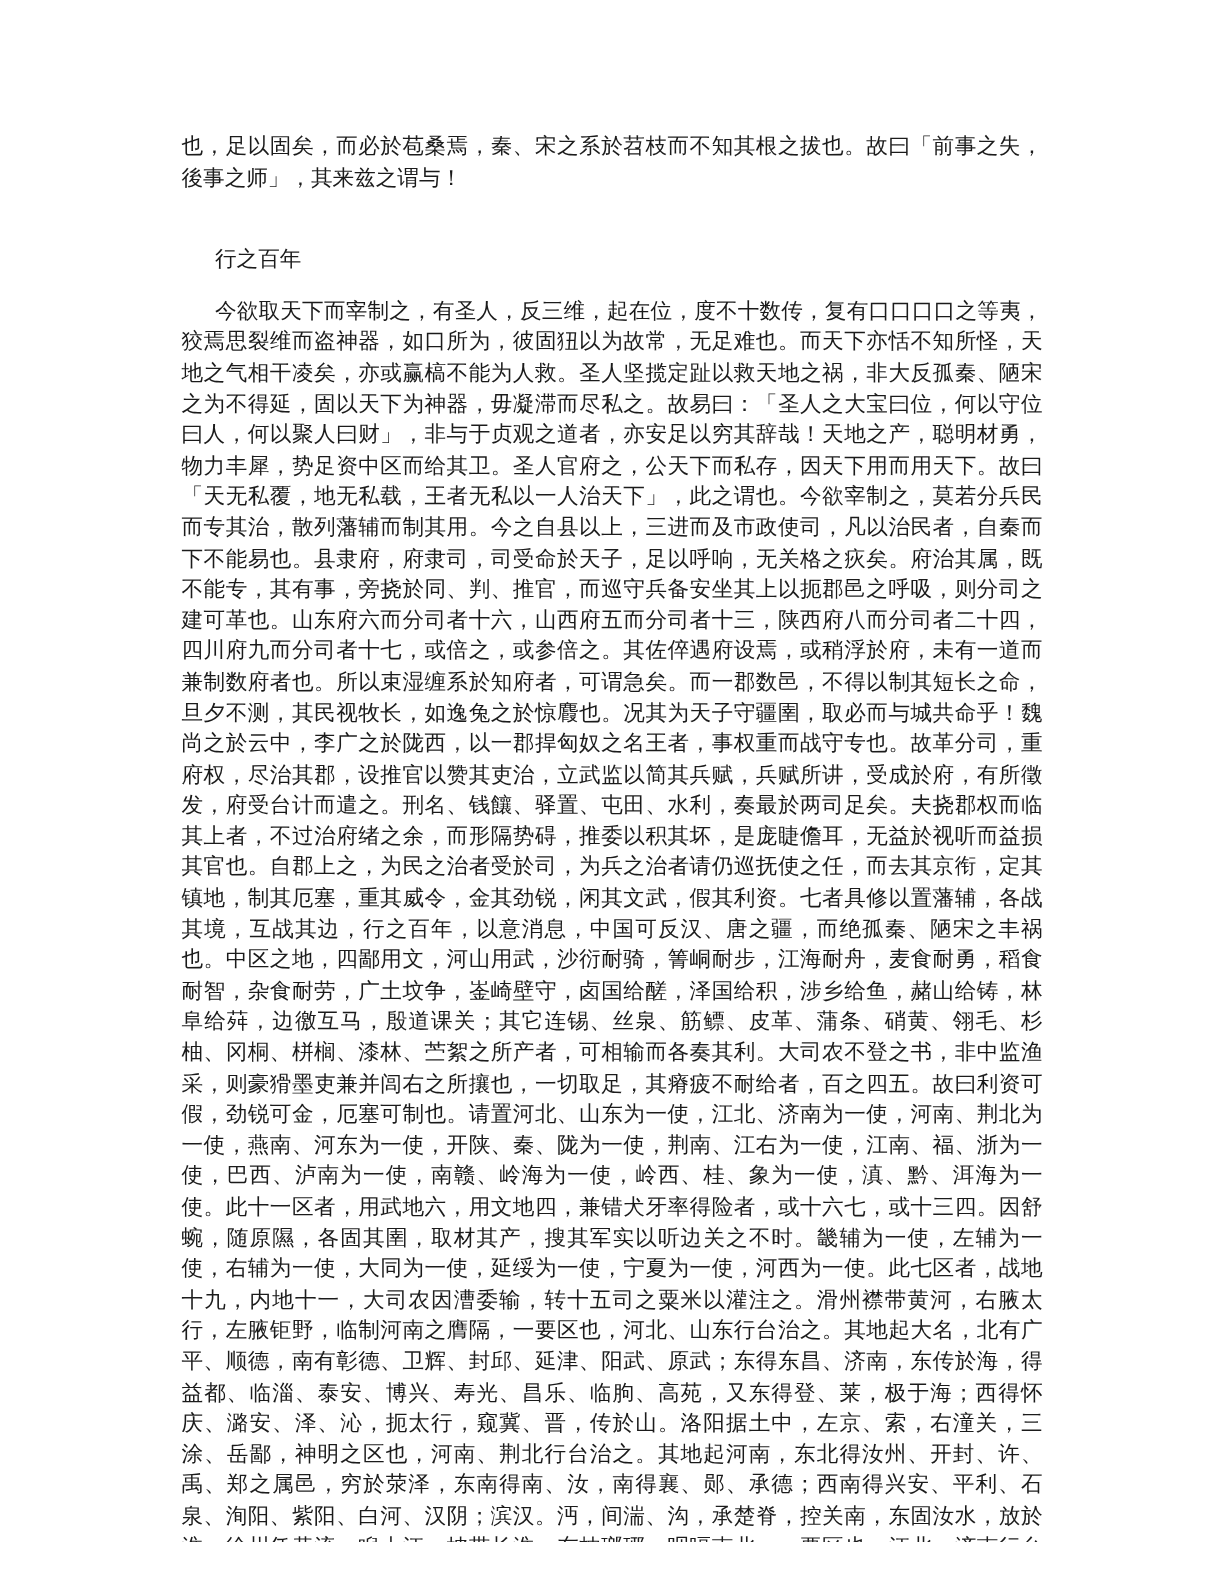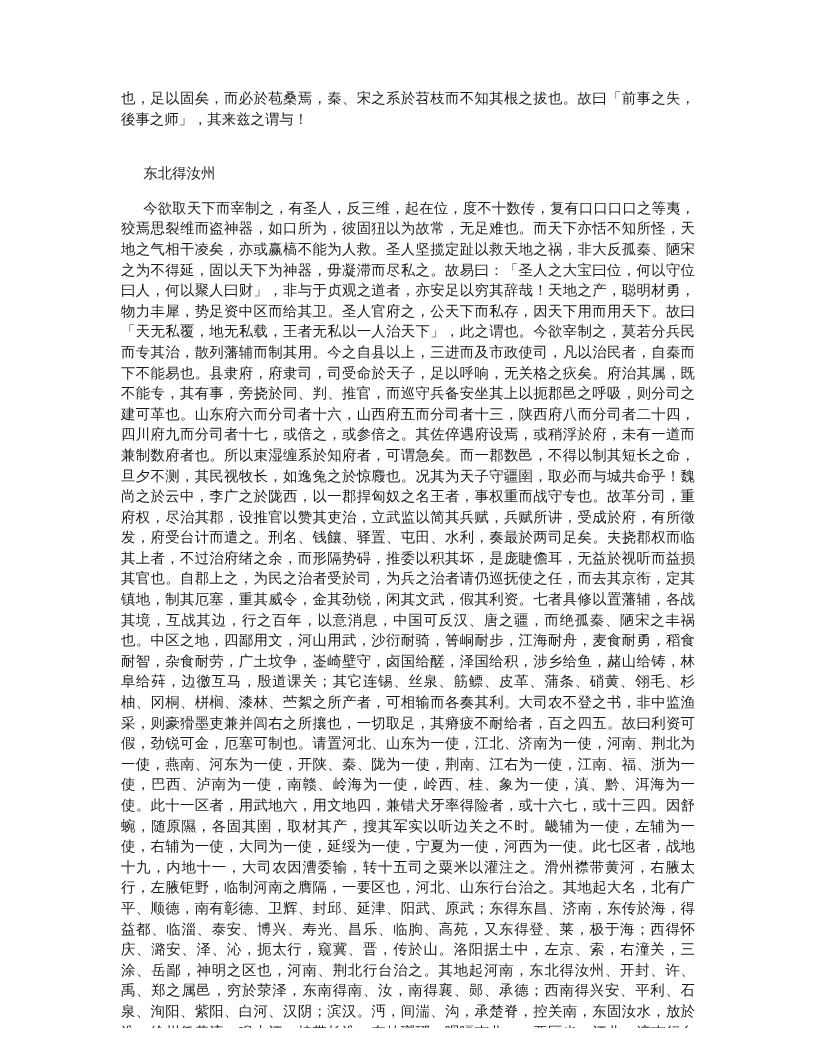--- a/index.html
+++ b/index.html
@@ -36,16 +36,16 @@
   .section-body {
     margin-top: 14px;
   }
 </style>
 </head>
 <body>
 
 <div class="page">
   <p class="para">也，足以固矣，而必於苞桑焉，秦、宋之系於苕枝而不知其根之拔也。故曰「前事之失，後事之师」，其来兹之谓与！</p>
 
-  <p class="para indent section-heading">东北得汝州</p>
+  <p class="para indent section-heading">行之百年</p>
 
   <p class="para indent section-body">今欲取天下而宰制之，有圣人，反三维，起在位，度不十数传，复有口口口口之等夷，狡焉思裂维而盗神器，如口所为，彼固狃以为故常，无足难也。而天下亦恬不知所怪，天地之气相干凌矣，亦或赢槁不能为人救。圣人坚揽定趾以救天地之祸，非大反孤秦、陋宋之为不得延，固以天下为神器，毋凝滞而尽私之。故易曰：「圣人之大宝曰位，何以守位曰人，何以聚人曰财」，非与于贞观之道者，亦安足以穷其辞哉！天地之产，聪明材勇，物力丰犀，势足资中区而给其卫。圣人官府之，公天下而私存，因天下用而用天下。故曰「天无私覆，地无私载，王者无私以一人治天下」，此之谓也。今欲宰制之，莫若分兵民而专其治，散列藩辅而制其用。今之自县以上，三进而及市政使司，凡以治民者，自秦而下不能易也。县隶府，府隶司，司受命於天子，足以呼响，无关格之疢矣。府治其属，既不能专，其有事，旁挠於同、判、推官，而巡守兵备安坐其上以扼郡邑之呼吸，则分司之建可革也。山东府六而分司者十六，山西府五而分司者十三，陕西府八而分司者二十四，四川府九而分司者十七，或倍之，或参倍之。其佐倅遇府设焉，或稍浮於府，未有一道而兼制数府者也。所以束湿缠系於知府者，可谓急矣。而一郡数邑，不得以制其短长之命，旦夕不测，其民视牧长，如逸兔之於惊麚也。况其为天子守疆圉，取必而与城共命乎！魏尚之於云中，李广之於陇西，以一郡捍匈奴之名王者，事权重而战守专也。故革分司，重府权，尽治其郡，设推官以赞其吏治，立武监以简其兵赋，兵赋所讲，受成於府，有所徵发，府受台计而遣之。刑名、钱饟、驿置、屯田、水利，奏最於两司足矣。夫挠郡权而临其上者，不过治府绪之余，而形隔势碍，推委以积其坏，是庞睫儋耳，无益於视听而益损其官也。自郡上之，为民之治者受於司，为兵之治者请仍巡抚使之任，而去其京衔，定其镇地，制其厄塞，重其威令，金其劲锐，闲其文武，假其利资。七者具修以置藩辅，各战其境，互战其边，行之百年，以意消息，中国可反汉、唐之疆，而绝孤秦、陋宋之丰祸也。中区之地，四鄙用文，河山用武，沙衍耐骑，箐峒耐步，江海耐舟，麦食耐勇，稻食耐智，杂食耐劳，广土坟争，崟崎壁守，卤国给醝，泽国给积，涉乡给鱼，赭山给铸，林阜给荈，边徼互马，殷道课关；其它连锡、丝泉、筋鳔、皮革、蒲条、硝黄、翎毛、杉柚、冈桐、栟榈、漆林、苎絮之所产者，可相输而各奏其利。大司农不登之书，非中监渔采，则豪猾墨吏兼并闾右之所攘也，一切取足，其瘠疲不耐给者，百之四五。故曰利资可假，劲锐可金，厄塞可制也。请置河北、山东为一使，江北、济南为一使，河南、荆北为一使，燕南、河东为一使，开陕、秦、陇为一使，荆南、江右为一使，江南、福、浙为一使，巴西、泸南为一使，南赣、岭海为一使，岭西、桂、象为一使，滇、黔、洱海为一使。此十一区者，用武地六，用文地四，兼错犬牙率得险者，或十六七，或十三四。因舒蜿，随原隰，各固其圉，取材其产，搜其军实以听边关之不时。畿辅为一使，左辅为一使，右辅为一使，大同为一使，延绥为一使，宁夏为一使，河西为一使。此七区者，战地十九，内地十一，大司农因漕委输，转十五司之粟米以灌注之。滑州襟带黄河，右腋太行，左腋钜野，临制河南之膺隔，一要区也，河北、山东行台治之。其地起大名，北有广平、顺德，南有彰德、卫辉、封邱、延津、阳武、原武；东得东昌、济南，东传於海，得益都、临淄、泰安、博兴、寿光、昌乐、临朐、高苑，又东得登、莱，极于海；西得怀庆、潞安、泽、沁，扼太行，窥冀、晋，传於山。洛阳据土中，左京、索，右潼关，三涂、岳鄙，神明之区也，河南、荆北行台治之。其地起河南，东北得汝州、开封、许、禹、郑之属邑，穷於荥泽，东南得南、汝，南得襄、郧、承德；西南得兴安、平利、石泉、洵阳、紫阳、白河、汉阴；滨汉。沔，间湍、沟，承楚脊，控关南，东固汝水，放於淮。徐州凭黄流，睨大江，披带长淮，东枕瑯琊，咽嗝南北，一要区也，江北、济南行台治之。其地起徐州，东南得凤阳、淮安，南得庐州、安庆、黄州、滁、和，尽于江，东北得兖州、安邱、诸城、蒙阴、莒州、沂水、日照，北阻大岘；东传於海。西得归德、太康、陈州、商水、西华、项城、沈邱，穷於汝，颖之交。</p>
 </div>
 
 </body></html>

